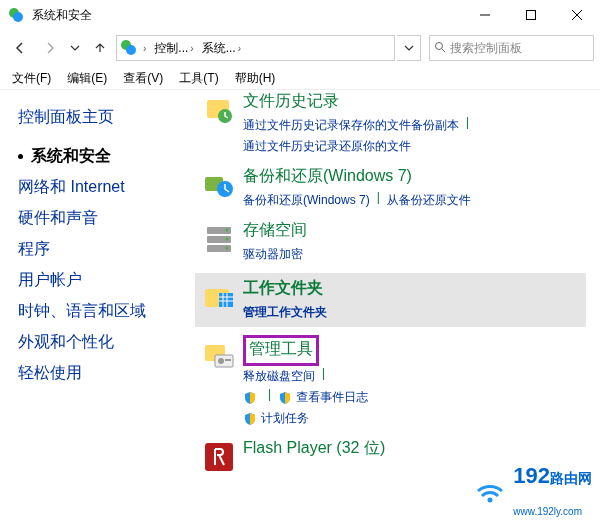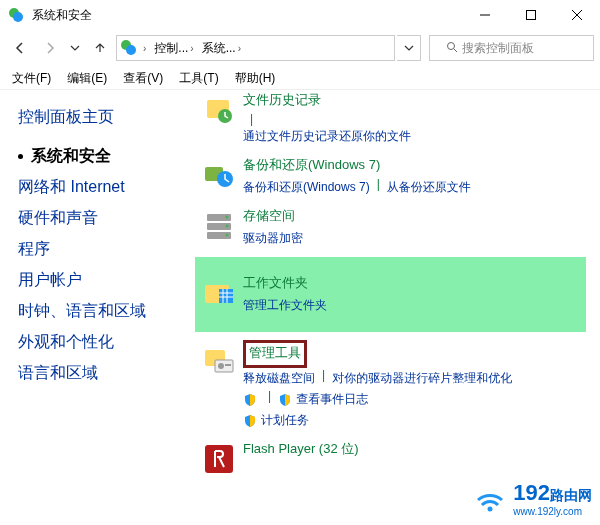--- a/index.html
+++ b/index.html
@@ -15,52 +15,52 @@
 
 .nav-bar { height: 36px; display: flex; align-items: center; padding: 0 6px; gap: 2px; }
 .nav-btn { width: 28px; height: 28px; display: flex; align-items: center; justify-content: center; color: #888; border-radius: 2px; }
 .nav-btn.enabled { color: #000; }
 .nav-btn.small { width: 18px; }
 .breadcrumb { flex: 1; height: 26px; border: 1px solid #ccc; display: flex; align-items: center; padding: 0 2px; min-width: 0; overflow: hidden; }
 .breadcrumb .bc-icon { width: 20px; height: 20px; flex-shrink: 0; }
 .breadcrumb .seg { padding: 0 4px; display: flex; align-items: center; gap: 2px; height: 100%; color: #000; white-space: nowrap; }
 .breadcrumb .chev { color: #555; font-size: 10px; }
 .refresh { width: 24px; height: 26px; border: 1px solid #ccc; border-left: none; display: flex; align-items: center; justify-content: center; }
-.search { width: 165px; height: 26px; border: 1px solid #ccc; display: flex; align-items: center; padding: 0 16px; margin-left: 6px; color: #888; }
+.search { width: 165px; height: 26px; border: 1px solid #ccc; display: flex; align-items: center; padding: 0 4px; margin-left: 6px; color: #888; }
 .search .s-icon { margin-right: 4px; color: #666; }
 
 
 .menu-bar { height: 24px; display: flex; align-items: flex-end; padding: 0 4px; border-bottom: 1px solid #eee; }
 .menu-item { padding: 2px 8px; color: #000; }
 
 
 .content { display: flex; height: calc(100% - 90px); }
 .sidebar { width: 195px; padding: 12px 0 0 18px; }
 .side-item { padding: 5px 0; color: #003399; font-size: 16px; display: flex; align-items: center; gap: 8px; }
 .side-item.current { color: #000; font-weight: bold; }
 .bullet { width: 5px; height: 5px; background: #003399; border-radius: 50%; }
 .side-item.current .bullet { background: #000; }
 
 .main { flex: 1; overflow-y: auto; padding-right: 14px; }
 .section { display: flex; margin-bottom: 8px; }
 .sec-icon { width: 48px; display: flex; justify-content: center; padding-top: 2px; }
 .sec-body { flex: 1; }
-.sec-title { color: #0b7b3b; font-size: 13px; padding: 1px 0 3px; display: inline-block; }
+.sec-title { color: #0b7b3b; font-size: 16px; padding: 1px 0 3px; display: inline-block; }
 .sec-links { display: flex; flex-wrap: wrap; gap: 0; }
 .link { color: #003399; font-size: 12px; padding: 2px 0; white-space: nowrap; display: flex; align-items: center; }
 .divider { color: #0b7b3b; padding: 0 7px; }
 .shield { width: 14px; height: 14px; display: inline-block; margin-right: 4px; }
 
-.section.highlighted { background: #86efac; padding: 16px 0; }
-.red-box { border: 3px solid #7f1d1d; padding: 0 3px; display: inline-block; }
+.section.highlighted { background: #e5e5e5; padding: 4px 0; font-weight: bold; }
+.red-box { border: 3px solid #a21caf; padding: 0 3px; display: inline-block; }
 
 .watermark { position: absolute; right: 8px; bottom: 8px; display: flex; align-items: center; gap: 8px; }
 .wm-text { font-family: Arial; }
 .wm-big { font-size: 22px; font-weight: bold; color: #0066cc; }
-.wm-small { font-size: 10px; color: #0066cc; }
+.wm-small { font-size: 10px; color: #0066cc; margin-top: 17px; }
 
 .no-scroll::-webkit-scrollbar { width: 14px; }
 .no-scroll::-webkit-scrollbar-thumb { background: #ccc; }
 .no-scroll::-webkit-scrollbar-track { background: #f0f0f0; }
 </style>
 </head>
 <body>
 
 <div class="title-bar">
   <span class="icon">
@@ -172,38 +172,39 @@
     <div class="side-item">
         <span>用户帐户</span>
       </div>
     <div class="side-item">
         <span>时钟、语言和区域</span>
       </div>
     <div class="side-item">
         <span>外观和个性化</span>
       </div>
     <div class="side-item">
-        <span>语言和区域</span>
+        <span>轻松使用</span>
       </div>
   </div>
 
   <div class="main no-scroll">
 
 
     <div class="section">
       <div class="sec-icon">
           <svg width="36" height="36">
             <rect x="6" y="8" width="22" height="18" rx="2" fill="#ffd966"></rect>
             <circle cx="24" cy="24" r="7" fill="#4caf50"></circle>
             <path d="M24 20 v4 l3 2" stroke="#fff" stroke-width="1.5" fill="none"></path>
           </svg>
         </div>
       <div class="sec-body">
         <div class="sec-title">文件历史记录</div>
         <div class="sec-links">
+            <span class="link">通过文件历史记录保存你的文件备份副本</span>
             <span class="divider">|</span>
           </div>
         <div class="sec-links">
             <span class="link">通过文件历史记录还原你的文件</span>
           </div>
       </div>
     </div>
 
     <div class="section">
       <div class="sec-icon">
@@ -269,21 +270,20 @@
             <rect x="14" y="18" width="18" height="12" rx="1" fill="#eee" stroke="#999"></rect>
             <circle cx="20" cy="24" r="3" fill="#999"></circle>
             <rect x="24" y="22" width="6" height="2" fill="#999"></rect>
           </svg>
         </div>
       <div class="sec-body">
         <div><span class="red-box"><span class="sec-title">管理工具</span></span></div>
         <div class="sec-links">
           <span class="link">释放磁盘空间</span>
             <span class="divider">|</span>
-          <span class="link">对你的驱动器进行碎片整理和优化</span>
         </div>
         <div class="sec-links">
           <span class="link">
               <span class="shield"><svg viewBox="0 0 14 14">
                   <path d="M7 1 L12 3 v4 c0 3 -2 5 -5 6 c-3 -1 -5 -3 -5 -6 V3 Z" fill="#2196f3"></path>
                   <path d="M7 1 L12 3 v4 c0 3 -2 5 -5 6 V1 Z" fill="#ffc107"></path>
                 </svg></span>
             </span>
             <span class="divider">|</span>
           <span class="link">

